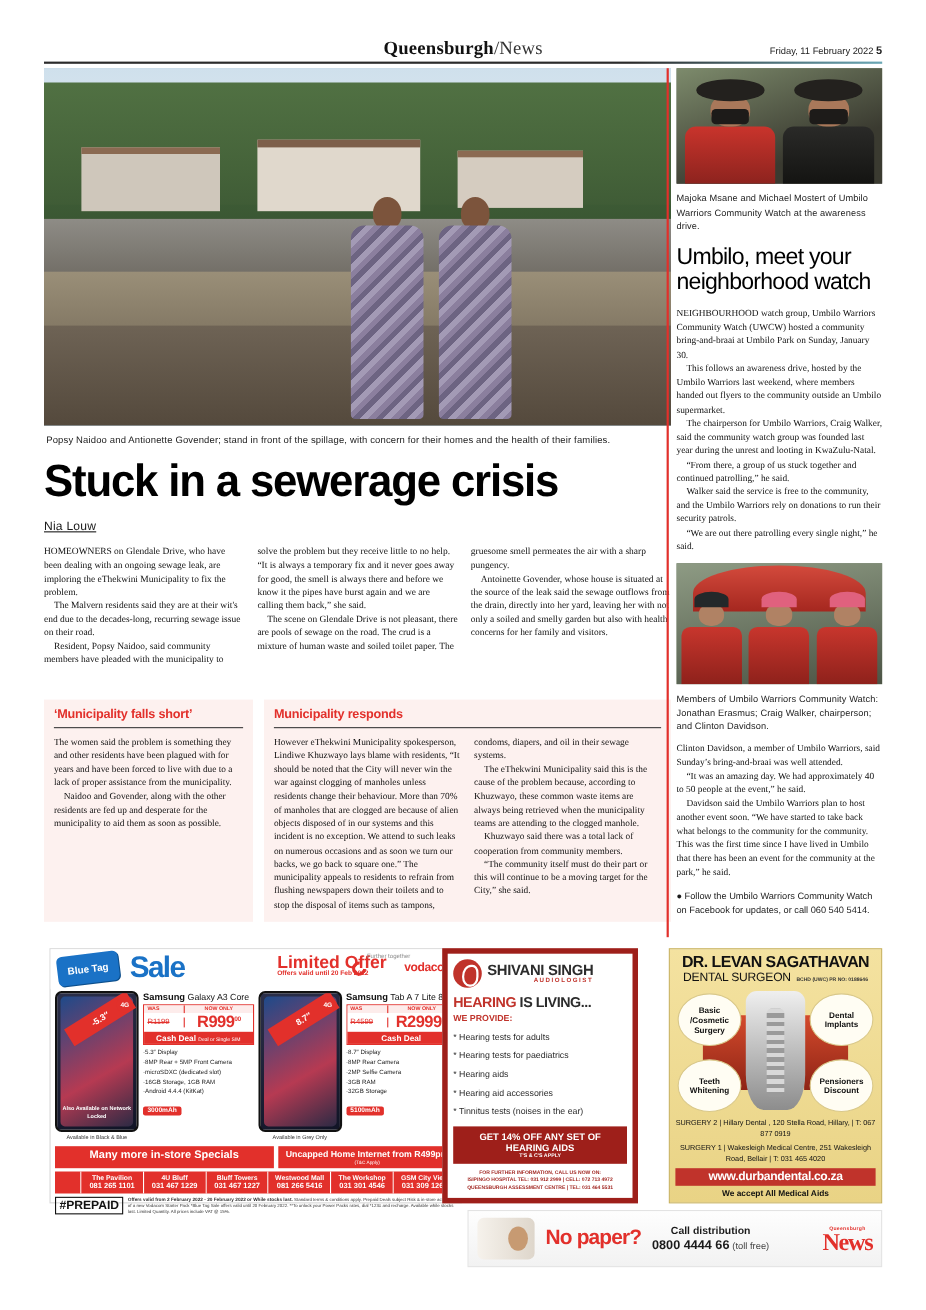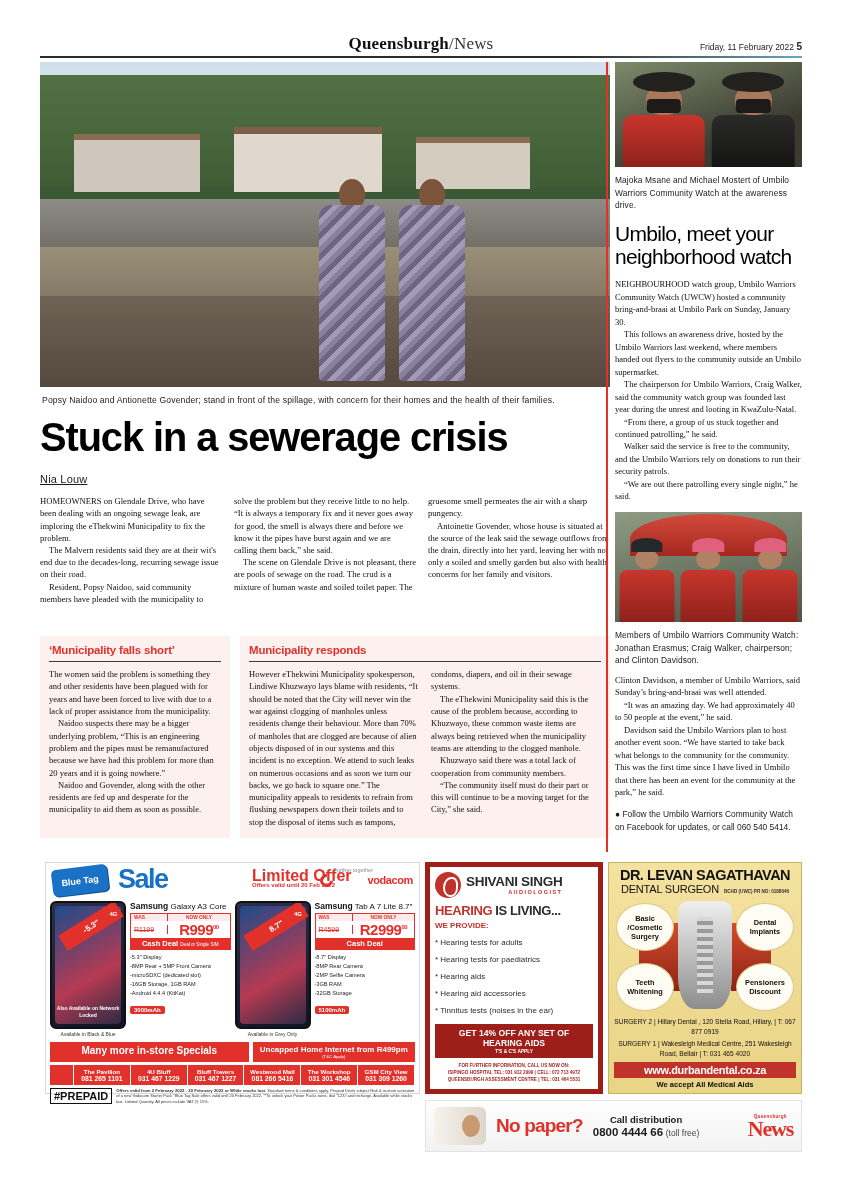--- a/index.html
+++ b/index.html
@@ -246,21 +246,21 @@
   .bt-store .t { font-size:6.8px; font-weight:bold; display:block; }
   .bt-store.first { flex:0 0 24px; background:#e2302b; }
   .bt-foot { display:flex; gap:4px; margin-top:3px; align-items:flex-start; padding-bottom:3px;}
   .bt-prepaid { border:1.5px solid #111; font-size:11px; font-weight:bold; padding:1px 3px;
     color:#111; white-space:nowrap;}
   .bt-terms { font-size:4px; line-height:5.4px; color:#333; }
   .bt-terms b { font-size:4.3px; }
 
   
   .ad-shivani {
-    position:absolute; left:385px; top:0; width:178px; height:232px;
+    position:absolute; left:362px; top:0; width:178px; height:232px;
     background:#fff; border:5px solid #9e1f1a; padding:5px;
   }
   .sh-top { display:flex; align-items:center; gap:5px; margin-bottom:5px; }
   .sh-logo { width:26px; height:26px; border-radius:50%; background:#c0332b; position:relative;}
   .sh-logo::after { content:""; position:absolute; left:8px; top:5px; width:11px; height:16px;
     border:2px solid #fff; border-radius:60% 40% 50% 50%; }
   .sh-name { font-size:13.5px; font-weight:bold; color:#2c2c2c; letter-spacing:-.3px; line-height:14px;}
   .sh-sub { font-size:5.6px; font-weight:bold; color:#c0332b; letter-spacing:1.4px; text-align:right;}
   .sh-tag { font-size:13px; font-weight:bold; color:#2c2c2c; letter-spacing:-.4px; }
   .sh-tag .hl { color:#c0332b; }
@@ -376,21 +376,20 @@
       <p>The scene on Glendale Drive is not pleasant, there are pools of sewage on the road. The crud is a mixture of human waste and soiled toilet paper. The gruesome smell permeates the air with a sharp pungency.</p>
       <p>Antoinette Govender, whose house is situated at the source of the leak said the sewage outflows from the drain, directly into her yard, leaving her with not only a soiled and smelly garden but also with health concerns for her family and visitors.</p>
     </div>
   </div>
 
   <div class="boxes">
     <div class="infobox a">
       <div class="ib-title">‘Municipality falls short’</div>
       <div class="ib-body">
         <p>The women said the problem is something they and other residents have been plagued with for years and have been forced to live with due to a lack of proper assistance from the municipality.</p>
-        <p>Naidoo suspects there may be a bigger underlying problem, “This is an engineering problem and the pipes must be remanufactured because we have had this problem for more than 20 years and it is going nowhere.”</p>
         <p>Naidoo and Govender, along with the other residents are fed up and desperate for the municipality to aid them as soon as possible.</p>
       </div>
     </div>
     <div class="infobox b">
       <div class="ib-title">Municipality responds</div>
       <div class="ib-body ib-cols2">
         <p>However eThekwini Municipality spokesperson, Lindiwe Khuzwayo lays blame with residents, “It should be noted that the City will never win the war against clogging of manholes unless residents change their behaviour. More than 70% of manholes that are clogged are because of alien objects disposed of in our systems and this incident is no exception. We attend to such leaks on numerous occasions and as soon we turn our backs, we go back to square one.” The municipality appeals to residents to refrain from flushing newspapers down their toilets and to stop the disposal of items such as tampons, condoms, diapers, and oil in their sewage systems.</p>
         <p>The eThekwini Municipality said this is the cause of the problem because, according to Khuzwayo, these common waste items are always being retrieved when the municipality teams are attending to the clogged manhole.</p>
         <p>Khuzwayo said there was a total lack of cooperation from community members.</p>
         <p>“The community itself must do their part or this will continue to be a moving target for the City,” she said.</p>

